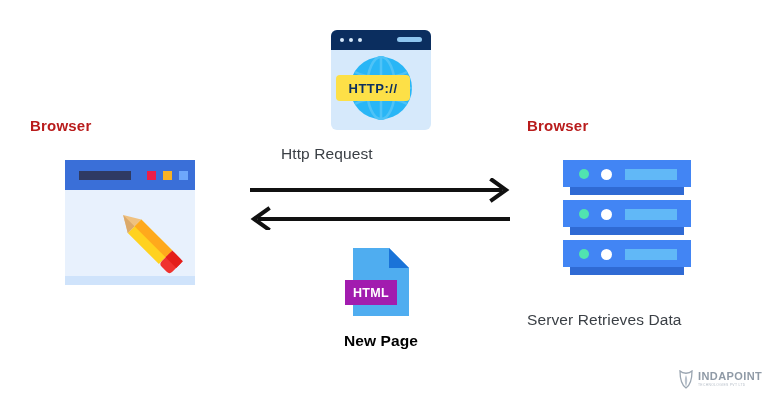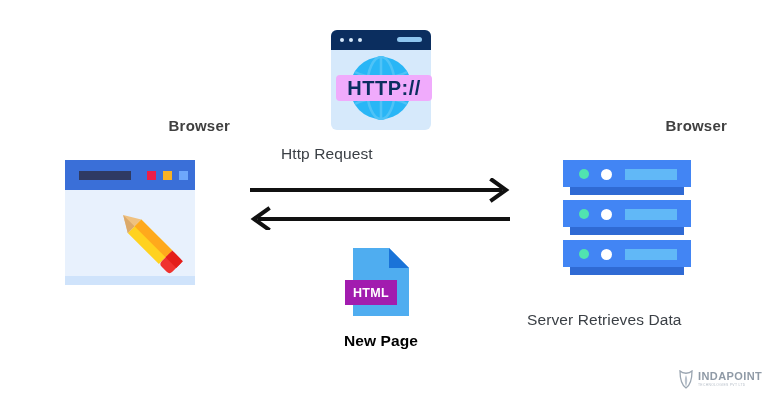--- a/index.html
+++ b/index.html
@@ -8,22 +8,22 @@
     background: #ffffff;
     font-family: "Liberation Sans", sans-serif;
     overflow: hidden;
   }
   #stage { position: relative; width: 762px; height: 400px; background:#fff; }
 
   .abs { position: absolute; }
 
   
   .title-bold {
-    font-size: 15px; font-weight: bold; color: #404040;
-    text-align: right; letter-spacing: .2px;
+    font-size: 15px; font-weight: bold; color: #b91c1c;
+    text-align: left; letter-spacing: .2px;
   }
   .caption {
     font-size: 15.5px; font-weight: normal; color: #3a3f45;
     text-align: left; letter-spacing: .1px;
   }
   .caption-bold {
     font-size: 15.5px; font-weight: bold; color: #000000;
     text-align: center; letter-spacing: .1px;
   }
 
@@ -83,24 +83,24 @@
   .dot3 { position:absolute; top:8px; width:4px; height:4px; border-radius:50%; background:#d6e9fb; }
   .d1 { left:9px; } .d2 { left:18px; } .d3 { left:27px; }
   .http-pill {
     position:absolute; right:9px; top:7px; width:25px; height:5px;
     border-radius:3px; background:#8fc6ef;
   }
   .globe {
     position:absolute; left:18px; top:26px; width:64px; height:64px;
   }
   .http-label {
-    position:absolute; left:5px; top:45px; width:96px; height:26px;
-    background:#f0abfc; border-radius:4px;
+    position:absolute; left:5px; top:45px; width:74px; height:26px;
+    background:#fde047; border-radius:4px;
     display:flex; align-items:center; justify-content:center;
-    font-size:20px; font-weight:bold; color:#0b2e5f;
+    font-size:13px; font-weight:bold; color:#0b2e5f;
     letter-spacing:.5px; font-family:"Liberation Sans", sans-serif;
   }
 
   
   .file-icon { width: 56px; height: 68px; position: relative; }
   .file-tag {
     position:absolute; left:-8px; top:32px; width:52px; height:25px;
     background:#a21caf; display:flex; align-items:center; justify-content:center;
     font-size:12.5px; font-weight:bold; color:#ffffff; letter-spacing:.3px;
   }

